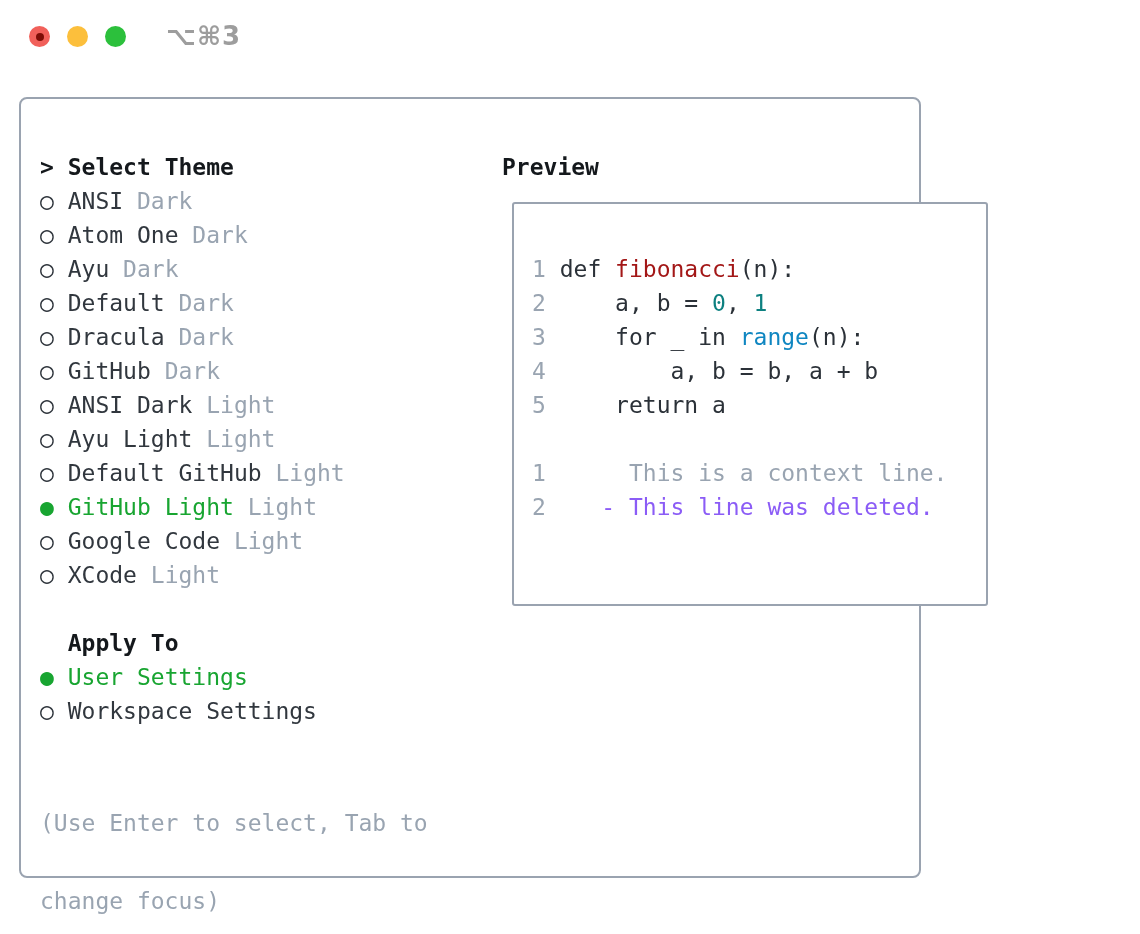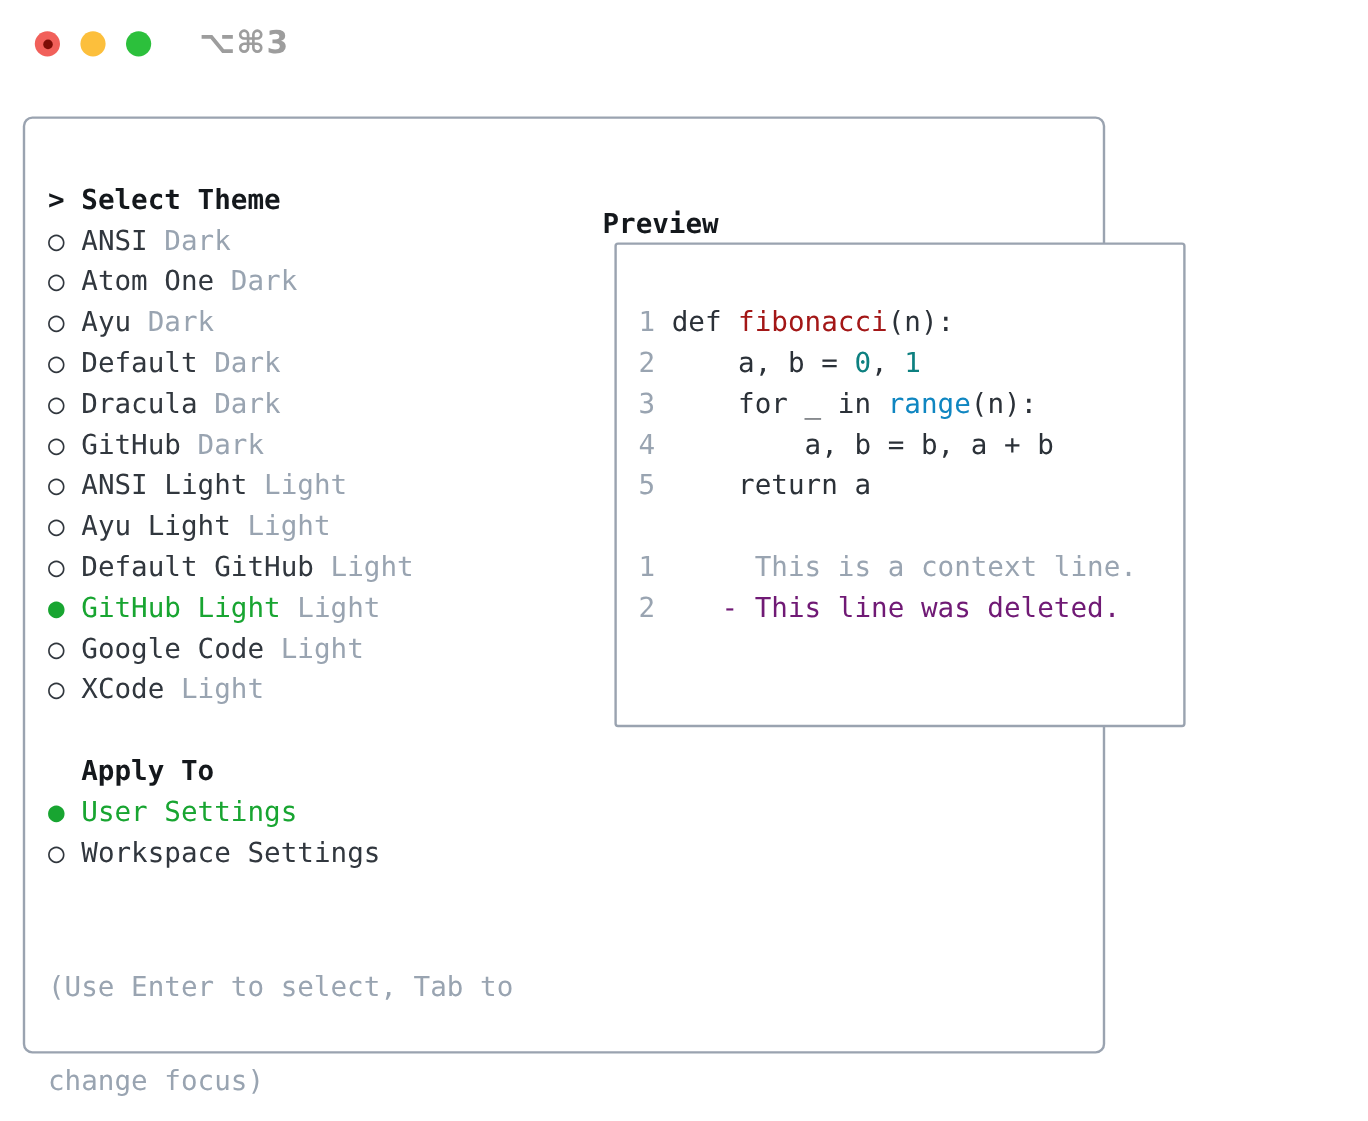--- a/index.html
+++ b/index.html
@@ -28,33 +28,33 @@
     border:2px solid #9aa3b0;border-radius:8px;box-sizing:border-box;background:#ffffff;
   }
   .row{white-space:pre;height:34px;line-height:34px;font-size:23px;}
   .left-col{position:absolute;left:19px;top:51px;}
   .c-black{color:#14181c;font-weight:bold;}
   .c-dark{color:#31373e;}
   .c-mut{color:#99a4b1;margin-top:44px;}
   .c-green{color:#18a531;}
   .spacer-row{height:34px;}
   
-  .preview-title{position:absolute;left:481px;top:51px;margin-top:20px;}
+  .preview-title{position:absolute;left:481px;top:51px;}
   .pbox{
     position:absolute;left:491px;top:103px;width:476px;height:404px;
     border:2px solid #9aa3b0;border-radius:3px;box-sizing:border-box;
     padding:48px 0 0 18px;background:#ffffff;
   }
   .ln{color:#99a4b1;}
   .c-code{color:#2b3138;margin-top:13px;}
   .c-fn{color:#a31717;}
   .c-num{color:#0d8080;}
   .c-builtin{color:#0f86c1;}
   .c-ctx{color:#99a4b1;}
-  .c-del{color:#701a75;}
+  .c-del{color:#8b5cf6;}
   .c-add{color:#13bd13;}
 </style>
 </head>
 <body>
 
 <div class="titlebar">
   <div class="lights">
     <div class="light light-red">
       <span class="dot"></span>
     </div>
@@ -69,21 +69,21 @@
   <div class="left-col">
     <div class="row"><span class="c-black">&gt;</span><span> </span><span class="c-black">Select Theme</span></div>
 
     <div>
         <div class="row"><span class="c-dark">○</span><span> </span><span class="c-dark">ANSI</span><span class="c-mut"> Dark</span></div>
         <div class="row"><span class="c-dark">○</span><span> </span><span class="c-dark">Atom One</span><span class="c-mut"> Dark</span></div>
         <div class="row"><span class="c-dark">○</span><span> </span><span class="c-dark">Ayu</span><span class="c-mut"> Dark</span></div>
         <div class="row"><span class="c-dark">○</span><span> </span><span class="c-dark">Default</span><span class="c-mut"> Dark</span></div>
         <div class="row"><span class="c-dark">○</span><span> </span><span class="c-dark">Dracula</span><span class="c-mut"> Dark</span></div>
         <div class="row"><span class="c-dark">○</span><span> </span><span class="c-dark">GitHub</span><span class="c-mut"> Dark</span></div>
-        <div class="row"><span class="c-dark">○</span><span> </span><span class="c-dark">ANSI Light</span><span class="c-mut"> Light</span></div>
+        <div class="row"><span class="c-dark">○</span><span> </span><span class="c-dark">ANSI Dark</span><span class="c-mut"> Light</span></div>
         <div class="row"><span class="c-dark">○</span><span> </span><span class="c-dark">Ayu Light</span><span class="c-mut"> Light</span></div>
         <div class="row"><span class="c-dark">○</span><span> </span><span class="c-dark">Default GitHub</span><span class="c-mut"> Light</span></div>
         <div class="row"><span class="c-green">●</span><span> </span><span class="c-green">GitHub Light</span><span class="c-mut"> Light</span></div>
         <div class="row"><span class="c-dark">○</span><span> </span><span class="c-dark">Google Code</span><span class="c-mut"> Light</span></div>
         <div class="row"><span class="c-dark">○</span><span> </span><span class="c-dark">XCode</span><span class="c-mut"> Light</span></div>
       </div>
 
     <div class="spacer-row"></div>
 
     <div class="row"><span>  </span><span class="c-black">Apply To</span></div>

